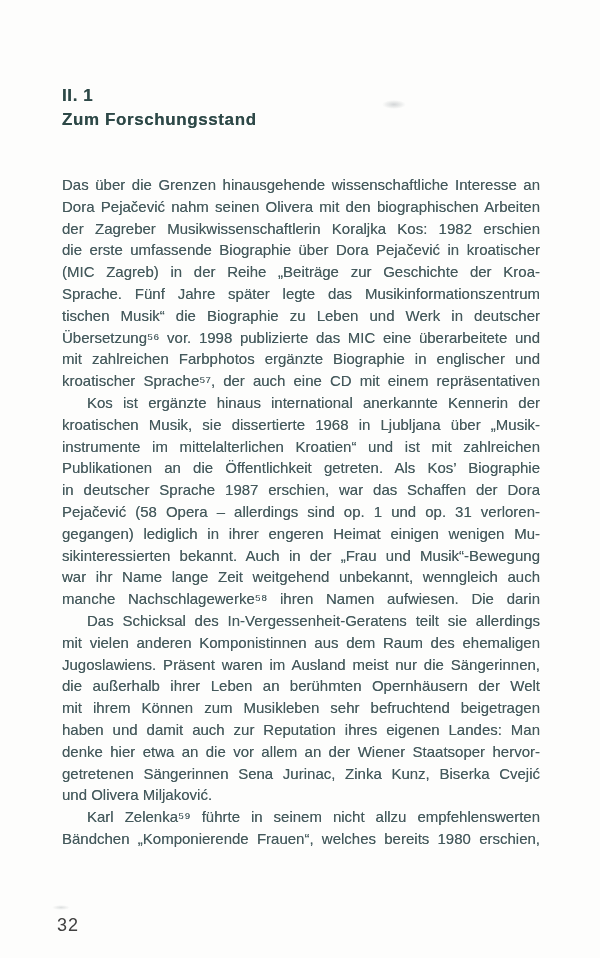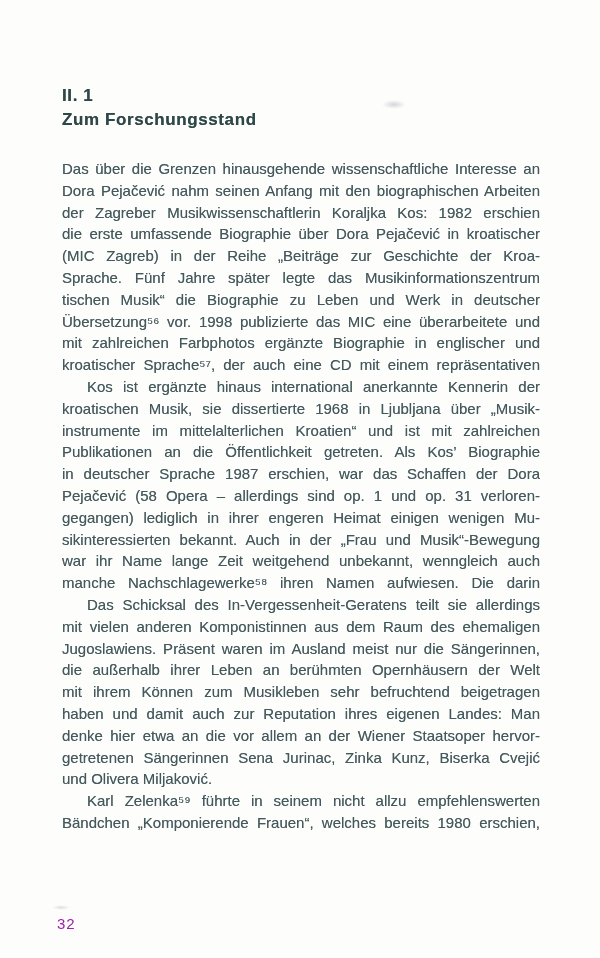--- a/index.html
+++ b/index.html
@@ -24,21 +24,21 @@
     font-size: 17px;
     font-weight: bold;
     line-height: 24px;
     color: #2d4847;
     letter-spacing: 0.6px;
     text-shadow: 0 0 0.4px rgba(45, 72, 71, 0.7);
   }
   .page-body {
     position: absolute;
     left: 62px;
-    top: 158px;
+    top: 174px;
     width: 478px;
     font-size: 15px;
     line-height: 21.8px;
     color: #44595c;
     text-shadow: 0 0 0.35px rgba(68, 89, 92, 0.65);
   }
   .para {
     margin: 0;
     padding: 0;
   }
@@ -51,22 +51,22 @@
   .line.endline {
     text-align-last: left;
   }
   .line.indent {
     text-indent: 25px;
   }
   .page-number {
     position: absolute;
     left: 57px;
     top: 915px;
-    font-size: 15px;
-    color: #a21caf;
+    font-size: 18px;
+    color: #404040;
     letter-spacing: 1px;
   }
   .smudge-top {
     position: absolute;
     left: 382px;
     top: 100px;
     width: 24px;
     height: 9px;
     border-radius: 50%;
     background: radial-gradient(ellipse at center, rgba(145, 152, 155, 0.38) 0%, rgba(145, 152, 155, 0) 70%);
@@ -92,21 +92,21 @@
     <div>II. 1</div>
     <div>Zum Forschungsstand</div>
   </div>
 
   <div class="smudge-top"></div>
 
   <div class="page-body">
 
     <div class="para">
       <div class="line">Das über die Grenzen hinausgehende wissenschaftliche Interesse an</div>
-      <div class="line">Dora Pejačević nahm seinen Anfang mit den biographischen Arbeiten</div>
+      <div class="line">Dora Pejačević nahm seinen Olivera mit den biographischen Arbeiten</div>
       <div class="line">der Zagreber Musikwissenschaftlerin Koraljka Kos: 1982 erschien</div>
       <div class="line">die erste umfassende Biographie über Dora Pejačević in kroatischer</div>
       <div class="line">(MIC Zagreb) in der Reihe „Beiträge zur Geschichte der Kroa-</div>
       <div class="line">Sprache. Fünf Jahre später legte das Musikinformationszentrum</div>
       <div class="line">tischen Musik“ die Biographie zu Leben und Werk in deutscher</div>
       <div class="line">Übersetzung⁵⁶ vor. 1998 publizierte das MIC eine überarbeitete und</div>
       <div class="line">mit zahlreichen Farbphotos ergänzte Biographie in englischer und</div>
       <div class="line">kroatischer Sprache⁵⁷, der auch eine CD mit einem repräsentativen</div>
     </div>
 

